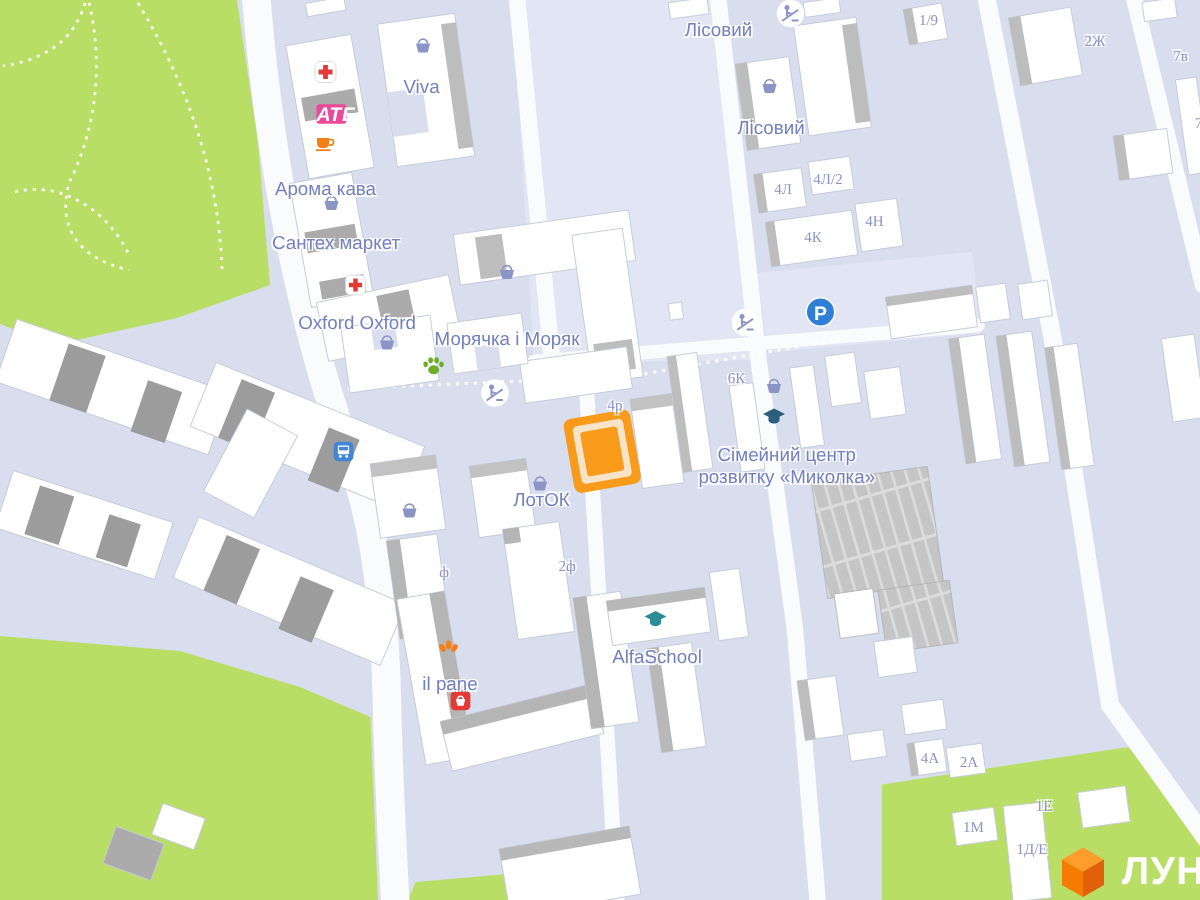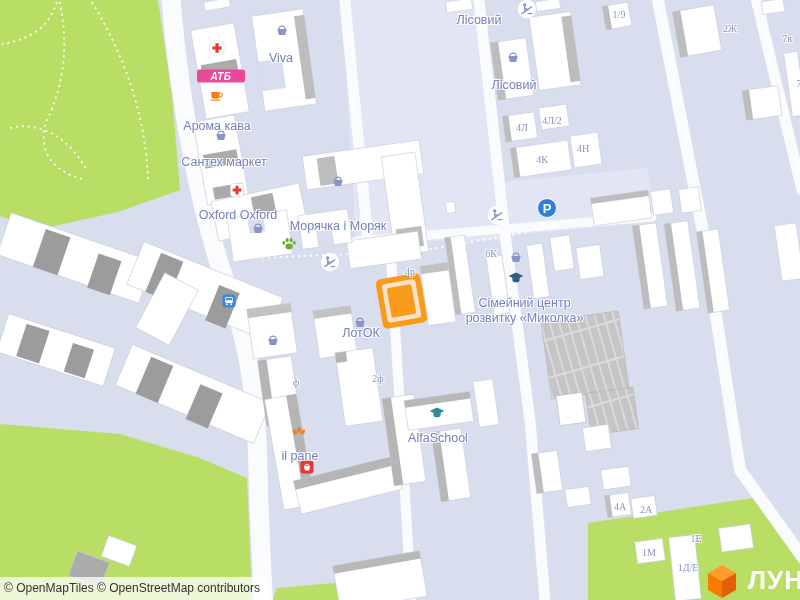--- a/index.html
+++ b/index.html
@@ -8,21 +8,21 @@
   #stage svg.base{position:absolute;left:0;top:0;}
   .lbl{position:absolute;transform:translate(-50%,-50%);white-space:nowrap;
        text-shadow:-1px -1px 0 rgba(255,255,255,.95),1px -1px 0 rgba(255,255,255,.95),
                    -1px 1px 0 rgba(255,255,255,.95),1px 1px 0 rgba(255,255,255,.95);}
   .poi{font-size:12.5px;font-weight:500;color:#7380BE;margin-top:11px;}
   .hn{font-size:10px;font-weight:400;color:#8C94C3;font-family:Liberation Serif, serif;}
   .poi2{text-align:center;line-height:15px;padding-left:13px;}
   .ic{position:absolute;transform:translate(-50%,-50%);}
   .ic svg{display:block;width:100%;height:100%;}
   .atb{position:absolute;transform:translate(-50%,-50%);background:#ec4899;color:#fff;
-       font-style:italic;font-weight:700;font-size:10px;line-height:13px;width:48px;height:13px;
+       font-style:italic;font-weight:700;font-size:13px;line-height:13px;width:20px;height:13px;
        text-align:center;border-radius:2px;letter-spacing:.5px;}
   .parking{position:absolute;transform:translate(-50%,-50%);width:20px;height:20px;border-radius:50%;
        background:#2F7FD6;border:1.5px solid #fff;color:#fff;font-weight:700;font-size:13px;
        text-align:center;line-height:19px;box-sizing:border-box;}
   #attribution{position:absolute;left:0;bottom:0;background:rgba(255,255,255,.75);
        color:#333;font-size:12px;padding:4px 8px 5px 4px;}
   #lun-logo{position:absolute;right:-4px;bottom:0;display:flex;align-items:center;}
   #lun-logo .lun-text{color:#fff;font-weight:800;font-size:26px;letter-spacing:1px;margin-left:6px;}
 </style>
 </head>
@@ -460,21 +460,20 @@
 <span class="lbl hn" style="left:491px;top:253px">6К</span>
 <span class="lbl hn" style="left:410px;top:271px">4р</span>
 <span class="lbl hn" style="left:296px;top:382px">ф</span>
 <span class="lbl hn" style="left:378px;top:378px">2ф</span>
 <span class="lbl hn" style="left:620px;top:506px">4А</span>
 <span class="lbl hn" style="left:646px;top:509px">2А</span>
 <span class="lbl hn" style="left:649px;top:552px">1М</span>
 <span class="lbl hn" style="left:696px;top:538px">1Е</span>
 <span class="lbl hn" style="left:688px;top:567px">1Д/Е</span>
 
-<div id="attribution">© OpenMapTiles © OpenStreetMap contributors</div>
 
 <div id="lun-logo">
   <svg width="40" height="40" viewBox="0 0 40 40">
     <polygon points="20,5 34,13 20,21 6,13" fill="#FF9D2B"></polygon>
     <polygon points="6,13 20,21 20,38 6,30" fill="#F57C00"></polygon>
     <polygon points="34,13 20,21 20,38 34,30" fill="#E2600A"></polygon>
   </svg>
   <span class="lun-text">ЛУН</span>
 </div>
 

